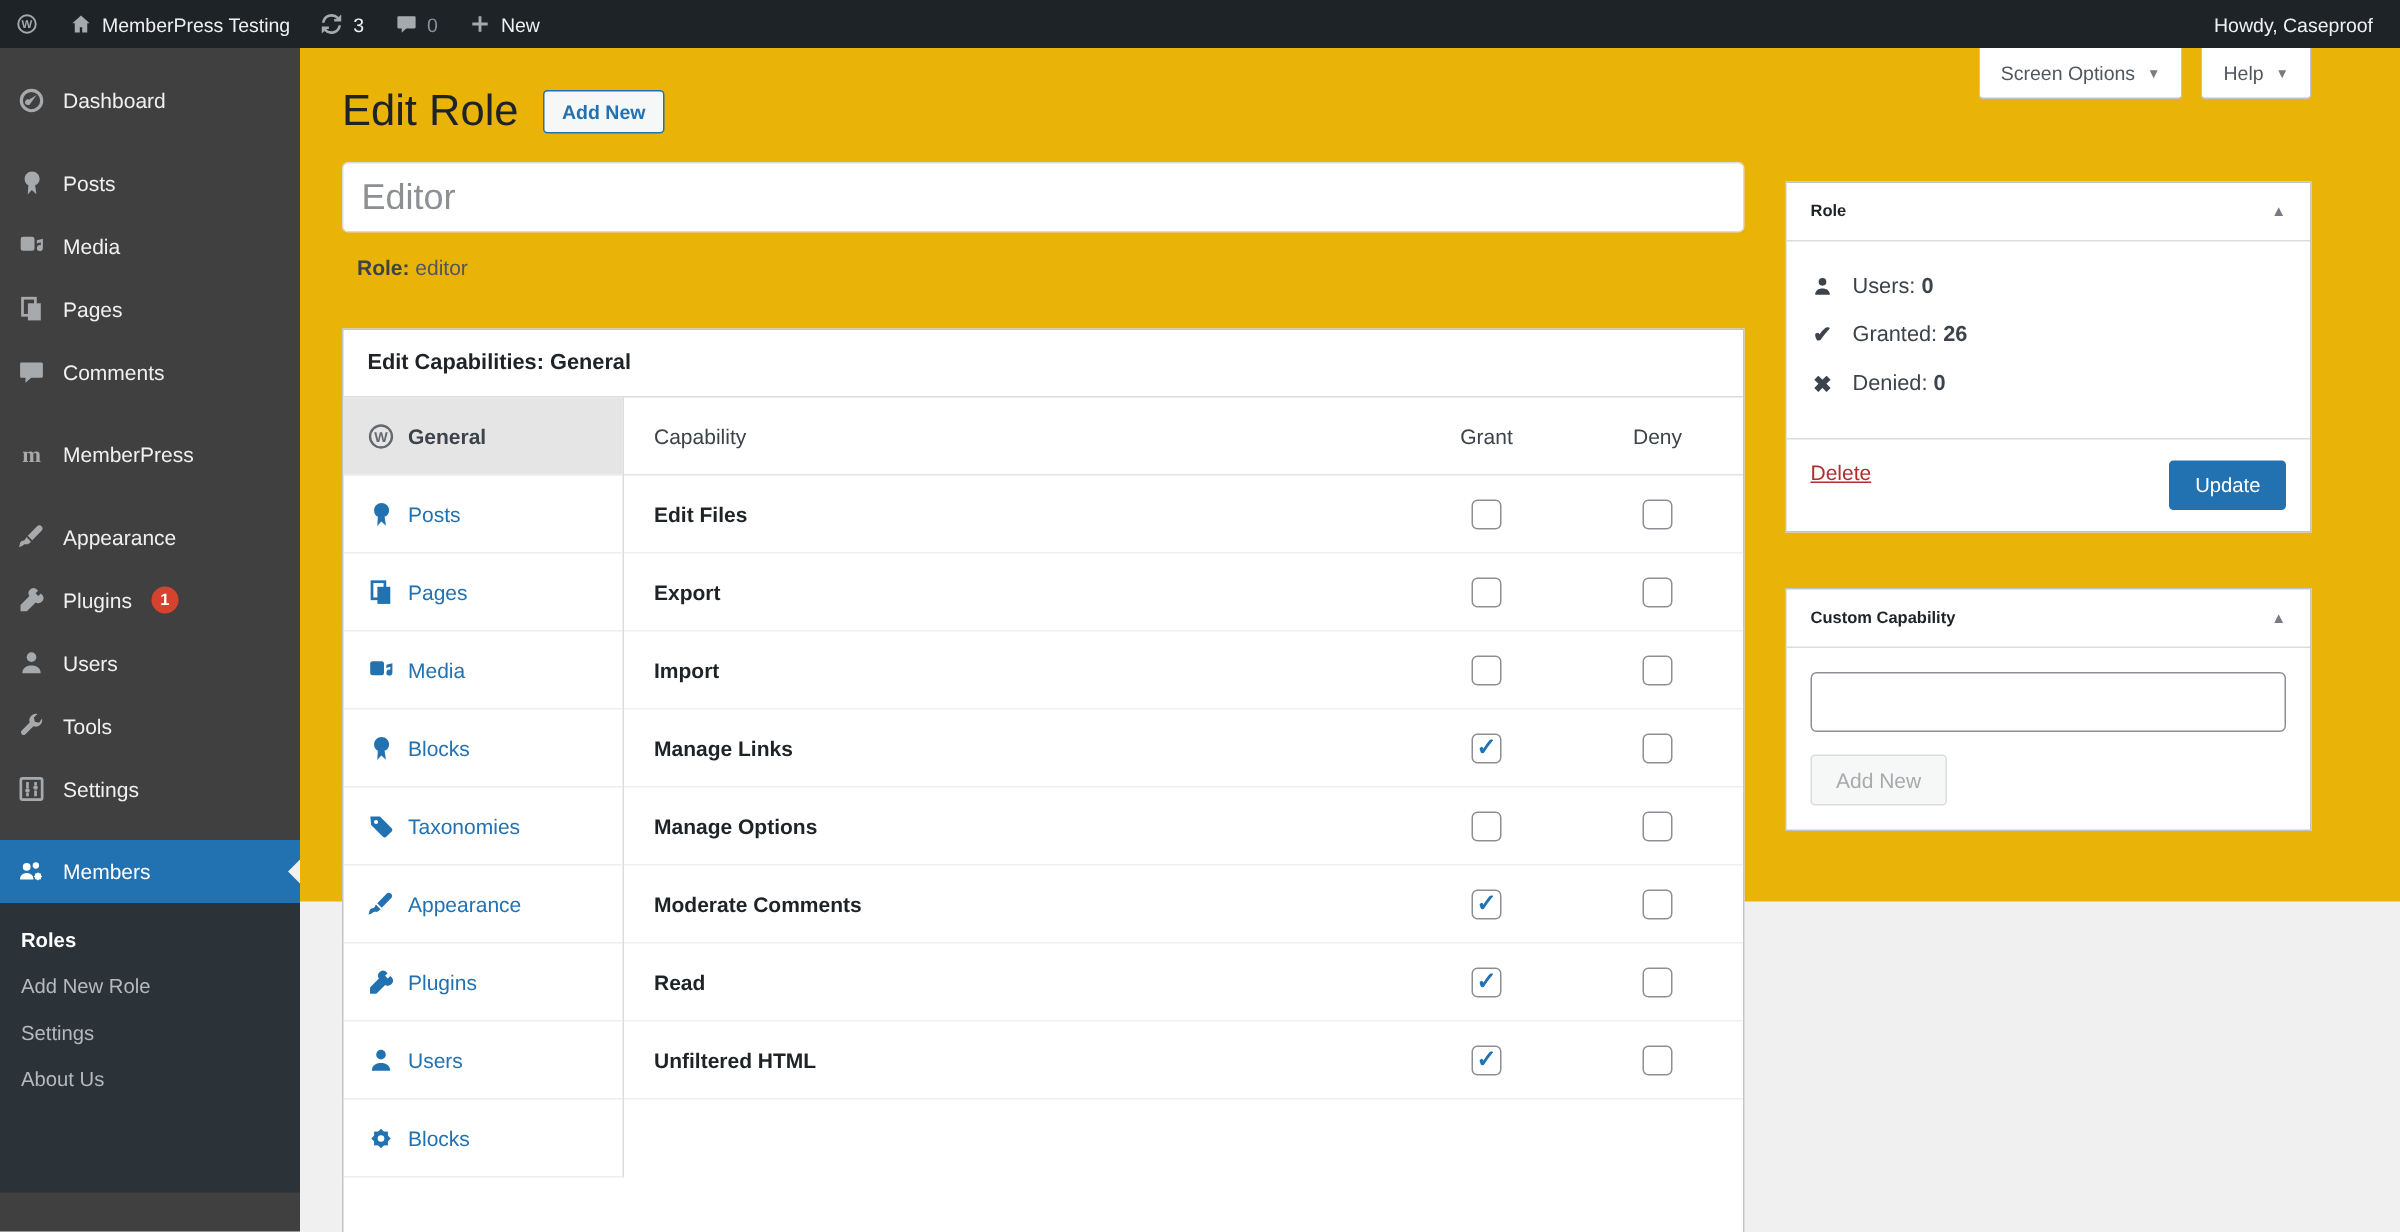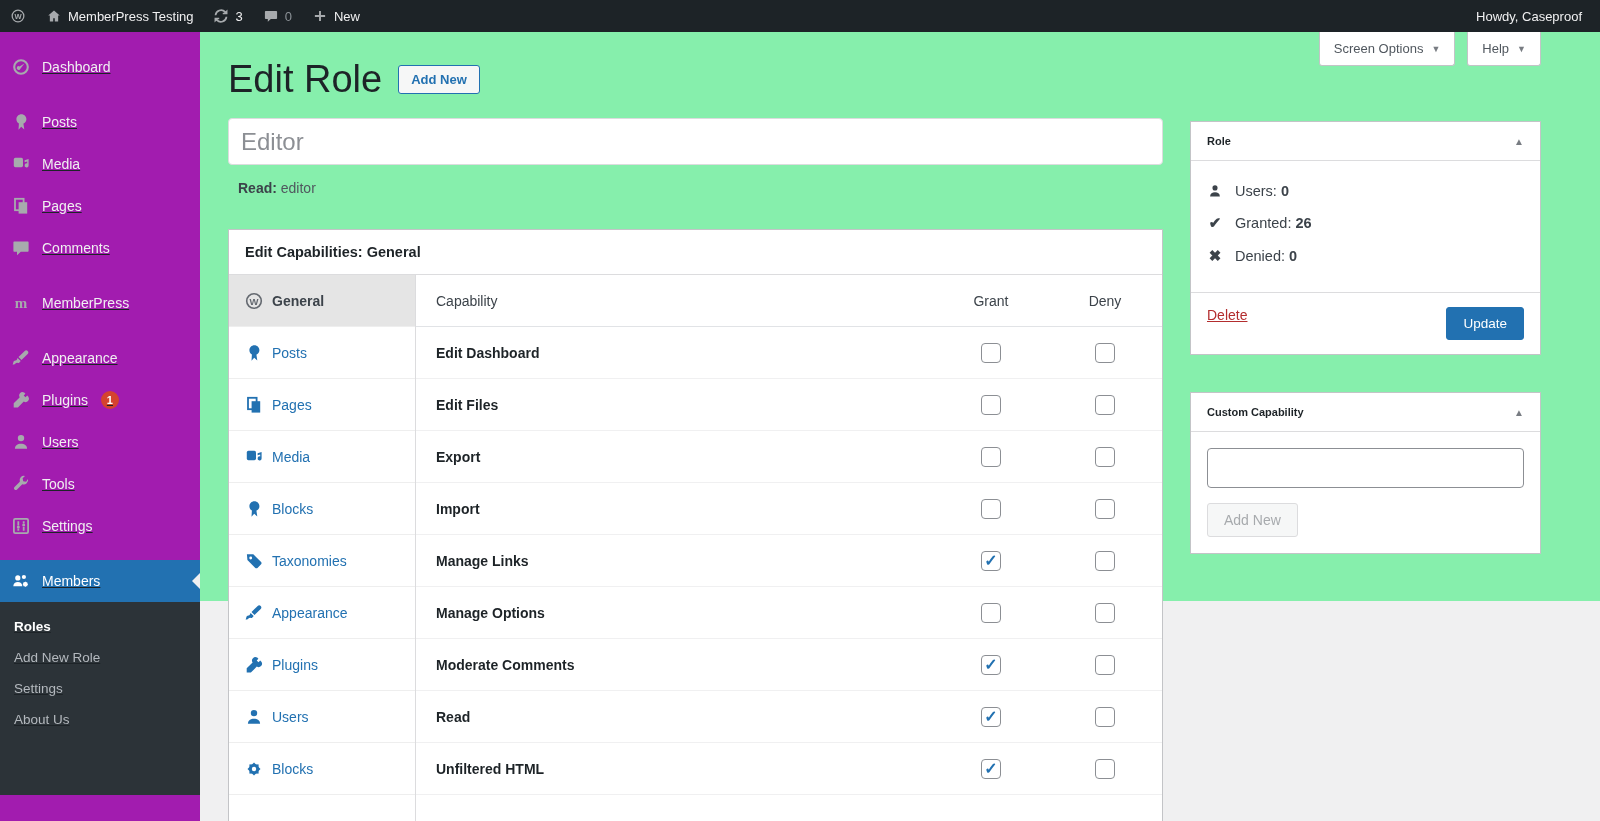--- a/index.html
+++ b/index.html
@@ -11,50 +11,50 @@
   
   #adminbar { position:absolute; top:0; left:0; width:1600px; height:32px; background:#1d2327;
     color:#f0f0f1; display:flex; align-items:center; font-size:13px; z-index:60; }
   .ab-item { display:flex; align-items:center; gap:6px; height:32px; padding:0 10px; color:#f0f0f1; cursor:pointer; }
   .ab-item .ico { color:#a7aaad; }
   .ab-count-dim { color:#8b9196; }
   .ab-spacer { flex:1; }
   .ab-howdy { padding-right:18px; }
 
   
-  #sidemenu { position:absolute; top:32px; left:0; width:200px; height:789px; background:#a21caf;
-    font-size:14px; padding-top:14px;text-decoration:underline; }
+  #sidemenu { position:absolute; top:32px; left:0; width:200px; height:789px; background:#404040;
+    font-size:14px; padding-top:14px; }
   .menu-item { position:relative; display:flex; align-items:center; gap:11px; padding:11px 11px; color:#f0f0f1; cursor:pointer; }
   .menu-item .ico { color:#a7aaad; }
   .menu-sep { height:13px; }
   .menu-item.active { background:#2271b1; color:#fff; }
   .menu-item.active .ico { color:#fff; }
   .menu-notch { position:absolute; right:0; top:50%; transform:translateY(-50%); width:0; height:0;
     border:8px solid transparent; border-right-color:#f0f0f1; }
   .menu-badge { background:#d5432f; color:#fff; font-size:11px; font-weight:600; min-width:18px; height:18px;
     border-radius:50%; display:inline-flex; align-items:center; justify-content:center; padding:0 4px; margin-left:2px; }
   #submenu { background:#2c3338; padding:9px 0 60px; }
   .sub-item { padding:8px 14px; color:#b4b9be; cursor:pointer; font-size:13.5px; }
   .sub-item.active { color:#fff; font-weight:700; }
   .sub-item.green { color:#95bf3b; }
 
   
-  #content { position:absolute; top:32px; left:200px; width:1400px; height:569px; background:#86efac;
+  #content { position:absolute; top:32px; left:200px; width:1400px; height:569px; background:#eab308;
     padding:0 59px 0 28px; }
   #screen-meta { position:absolute; top:0; right:59px; display:flex; gap:12px; }
   .meta-tab { background:#fff; border:1px solid #c3c4c7; border-top:none; border-radius:0 0 3px 3px;
     padding:9px 14px; font-size:13px; color:#50575e; display:flex; align-items:center; gap:8px; cursor:pointer; }
   .meta-caret { font-size:9px; color:#787c82; }
 
   .columns { display:flex; gap:27px; }
   .main-col { width:935px; flex:none; }
   .side-col { width:351px; flex:none; margin-top:89px; }
 
   .title-row { display:flex; align-items:center; gap:16px; margin:26px 0 0; }
-  .page-title { font-size:38px; font-weight:400; color:#1d2327; }
+  .page-title { font-size:29px; font-weight:400; color:#1d2327; }
   .btn-add-new { background:#f6f7f7; border:1px solid #2271b1; color:#2271b1; font-size:13px; font-weight:600;
     padding:6px 12px; border-radius:3px; cursor:pointer; }
 
   .role-name-input { width:100%; height:47px; margin-top:17px; background:#fff; border:1px solid #dcdcde;
     border-radius:4px; padding:4px 12px; font-size:24px; color:#8c8f94; font-family:"Liberation Sans",sans-serif; }
   .role-line { margin:15px 0 0 10px; font-size:14px; color:#50575e; }
   .role-line b { color:#3c434a; }
 
   
   .cap-box { margin-top:33px; background:#fff; border:1px solid #c3c4c7; min-height:620px; }
@@ -318,21 +318,21 @@
 
     <div class="main-col">
       <div class="title-row">
         <h1 class="page-title">Edit Role</h1>
         <button class="btn-add-new">Add New</button>
       </div>
 
       <input class="role-name-input" type="text" value="Editor" style="">
 
       <p class="role-line">
-        <b>Read:</b>
+        <b>Role:</b>
         <span>editor</span>
       </p>
 
       <div class="cap-box">
         <div class="cap-header">Edit Capabilities: General</div>
         <div class="cap-body">
           <div class="cap-tabs">
             <div class="cap-tab active">
               <svg class="ico">
                   <use href="#i-wp"></use>
@@ -395,29 +395,20 @@
             </div>
           </div>
 
           <div class="cap-table">
             <div class="cap-thead">
               <div class="col-cap">Capability</div>
               <div class="col-box">Grant</div>
               <div class="col-box">Deny</div>
             </div>
 
-            <div class="cap-row">
-              <div class="col-cap cap-label">Edit Dashboard</div>
-              <div class="col-box">
-                  <span class="cbx"></span>
-                </div>
-              <div class="col-box">
-                  <span class="cbx"></span>
-                </div>
-            </div>
             <div class="cap-row">
               <div class="col-cap cap-label">Edit Files</div>
               <div class="col-box">
                   <span class="cbx"></span>
                 </div>
               <div class="col-box">
                   <span class="cbx"></span>
                 </div>
             </div>
             <div class="cap-row">

